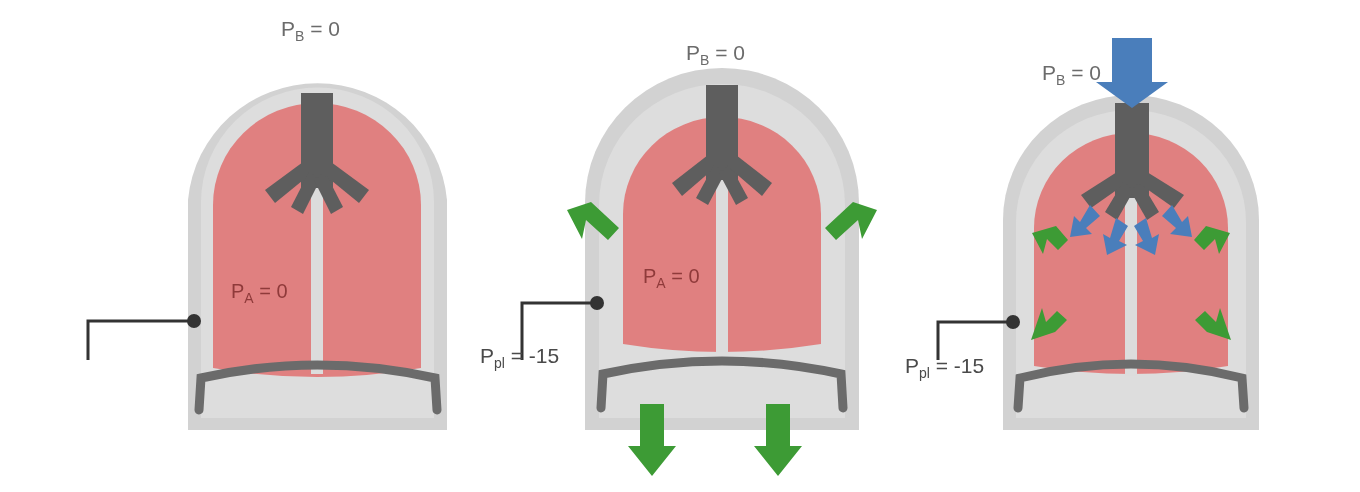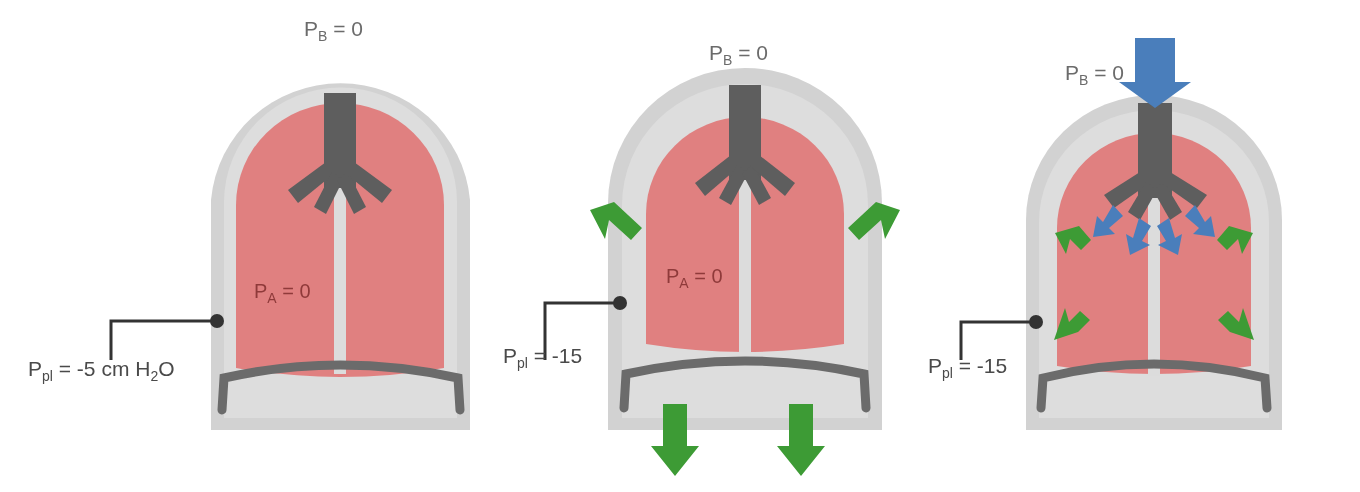--- a/index.html
+++ b/index.html
@@ -17,21 +17,20 @@
     position: relative;
     width: 1360px;
     height: 492px;
     background: #ffffff;
   }
   .panel {
     position: absolute;
     top: 0;
     width: 460px;
     height: 351px;
-    margin-left: 23px;
   }
   .panel-svg {
     position: absolute;
     left: 0;
     top: 0;
     width: 460px;
     height: 492px;
     display: block;
   }
   .label {
@@ -81,23 +80,20 @@
       <g>
         <path d="M 88 360 L 88 321 L 190 321" fill="none" stroke="#333333" stroke-width="3"></path>
         <circle cx="194" cy="321" r="7" fill="#333333"></circle>
       </g>
     </svg>
     <div class="label label-pb" style="left:281px; top:18px;">
       P<sub>B</sub><span> = </span><span>0</span>
     </div>
     <div class="label label-alv" style="left:231px; top:281px;">
       P<sub>A</sub><span> = </span><span>0</span>
-    </div>
-    <div class="label label-ppl" style="left:5px; top:358px;">
-      P<sub>pl</sub><span> = </span><span>-5</span><span> cm H</span><sub>2</sub><span>O</span>
     </div>
   </div>
 
   <div class="panel" style="left:460px;">
     <svg class="panel-svg" viewBox="0 0 460 492">
       <path d="M 125 203 A 137 135 0 0 1 399 203 L 399 430 L 125 430 Z" fill="#d2d2d2"></path>
       <path d="M 139 205 A 123 121 0 0 1 385 205 L 385 418 L 139 418 Z" fill="#dddddd"></path>
       <path d="M 163 214 A 99 97 0 0 1 361 214 L 361 344 Q 262 360 163 344 Z" fill="#e08080"></path>
       <rect x="256" y="180" width="12" height="172" fill="#dcdcdc"></rect>
       <rect x="246" y="85" width="32" height="95" fill="#5e5e5e"></rect>

